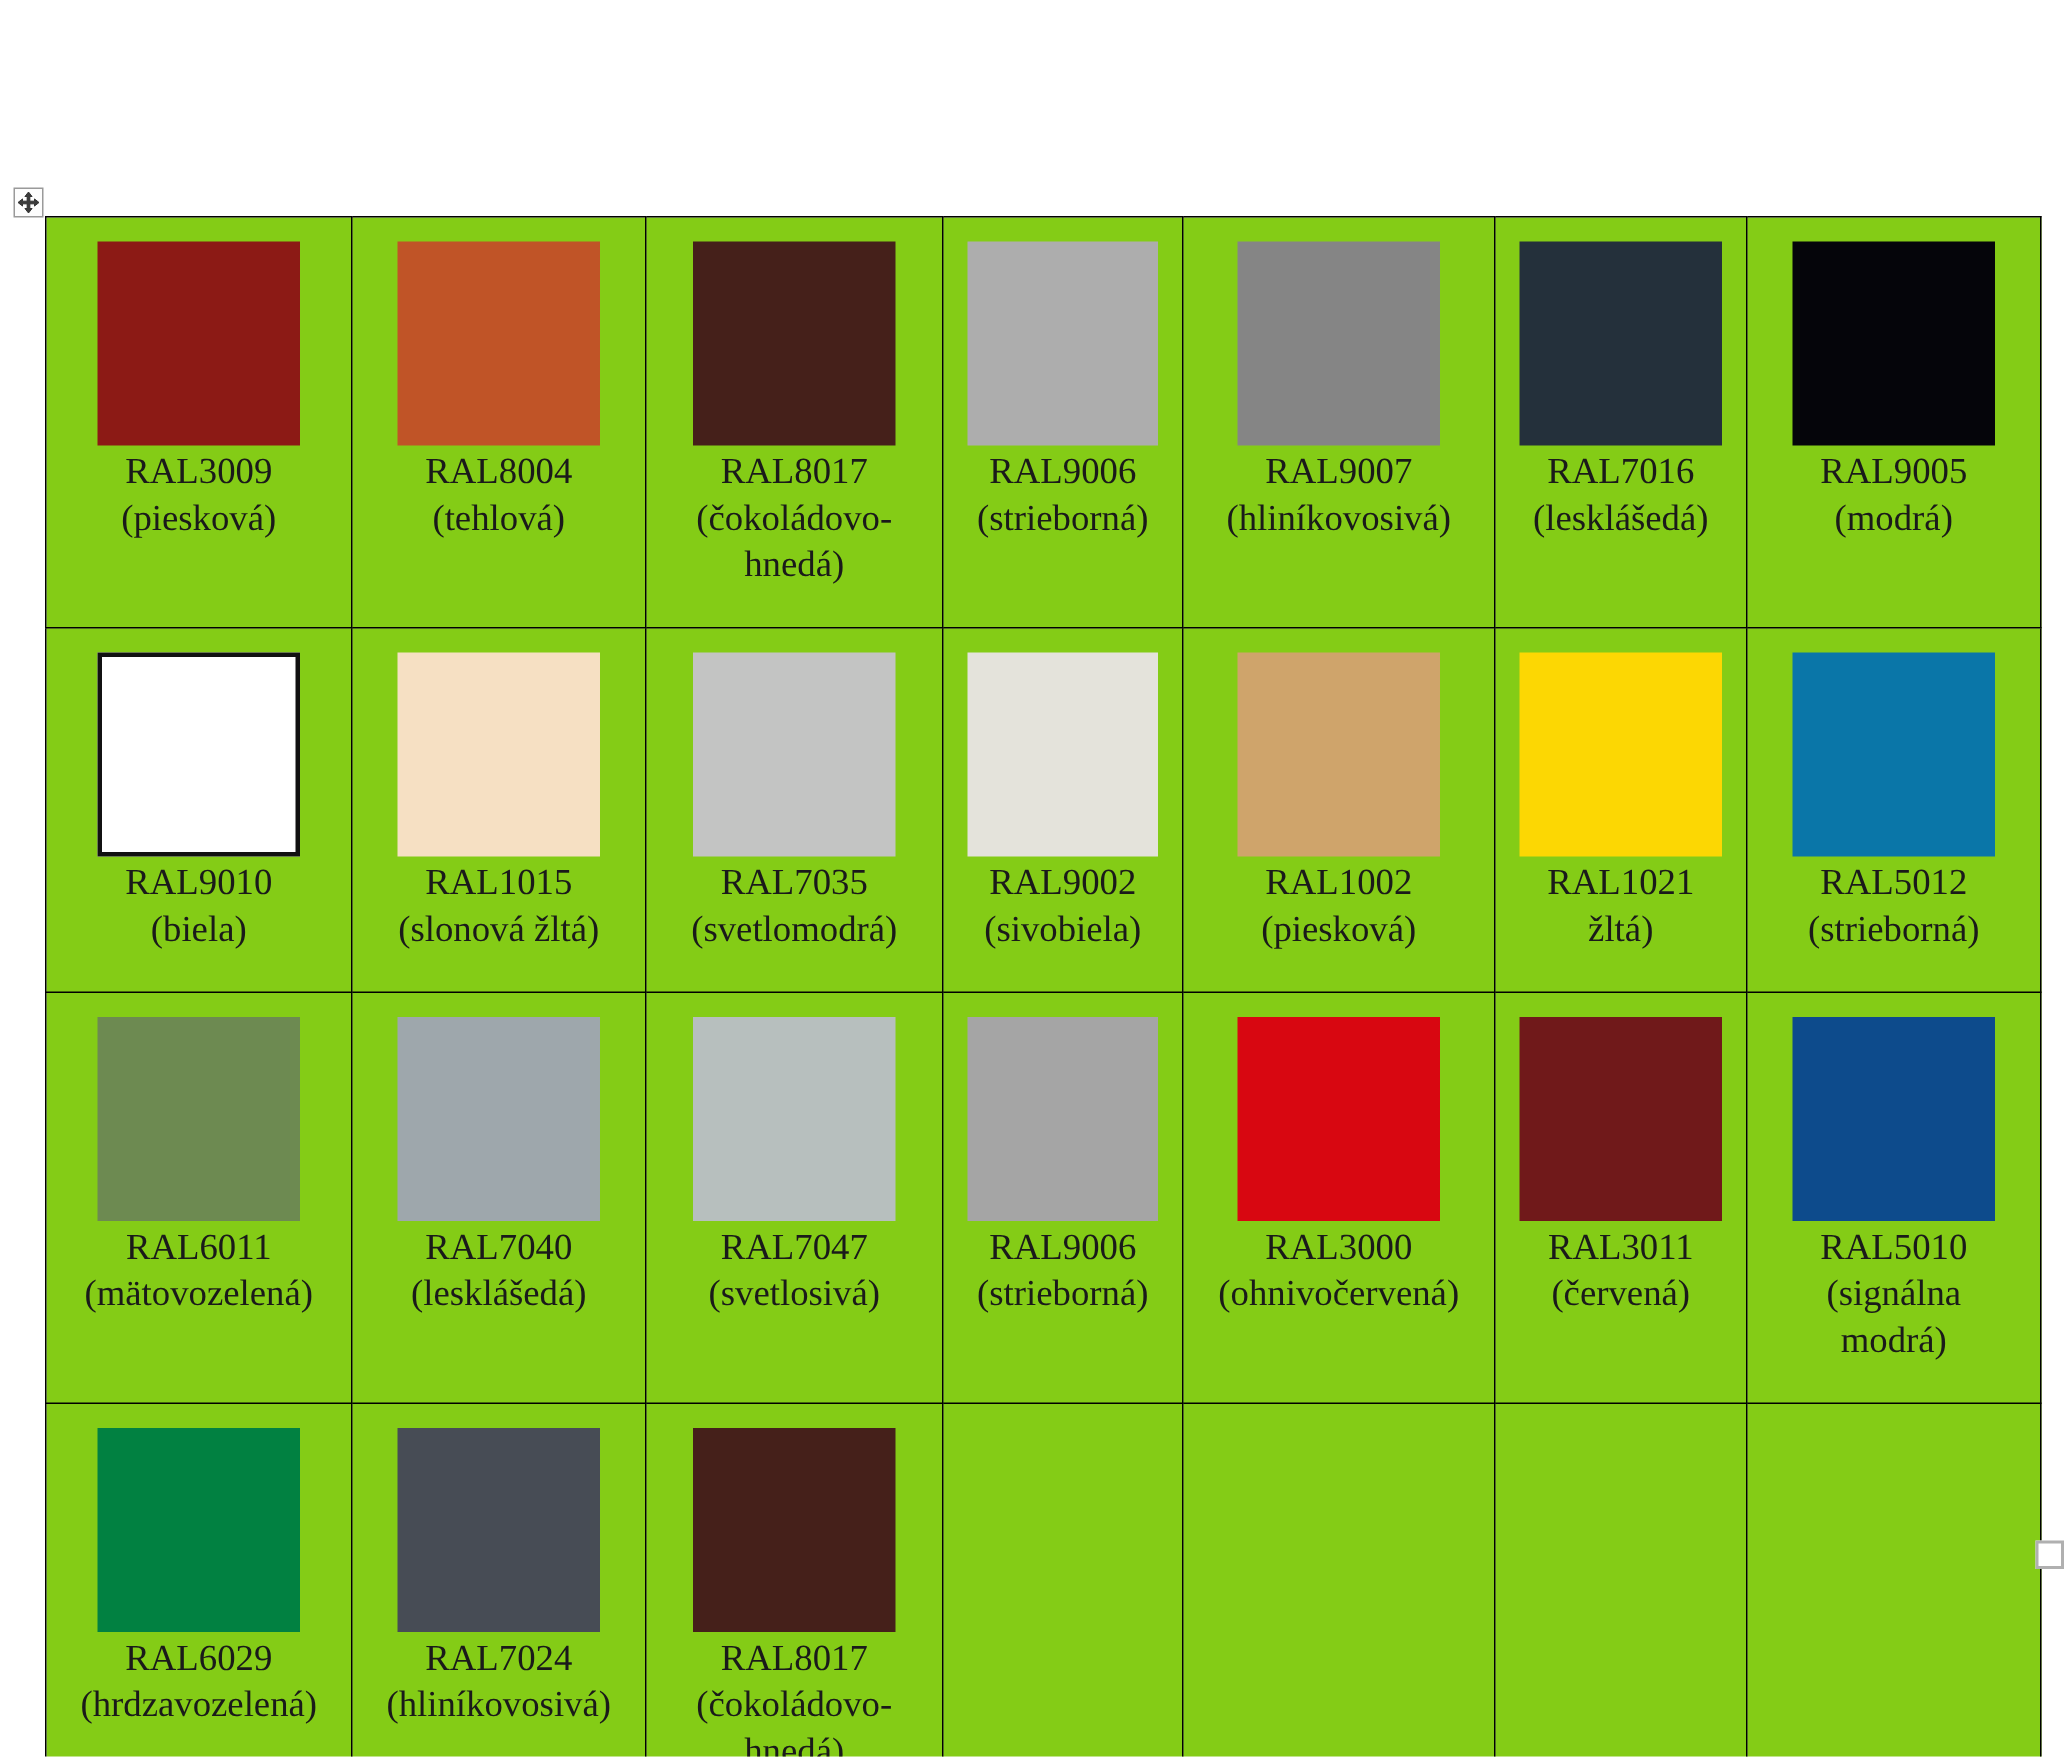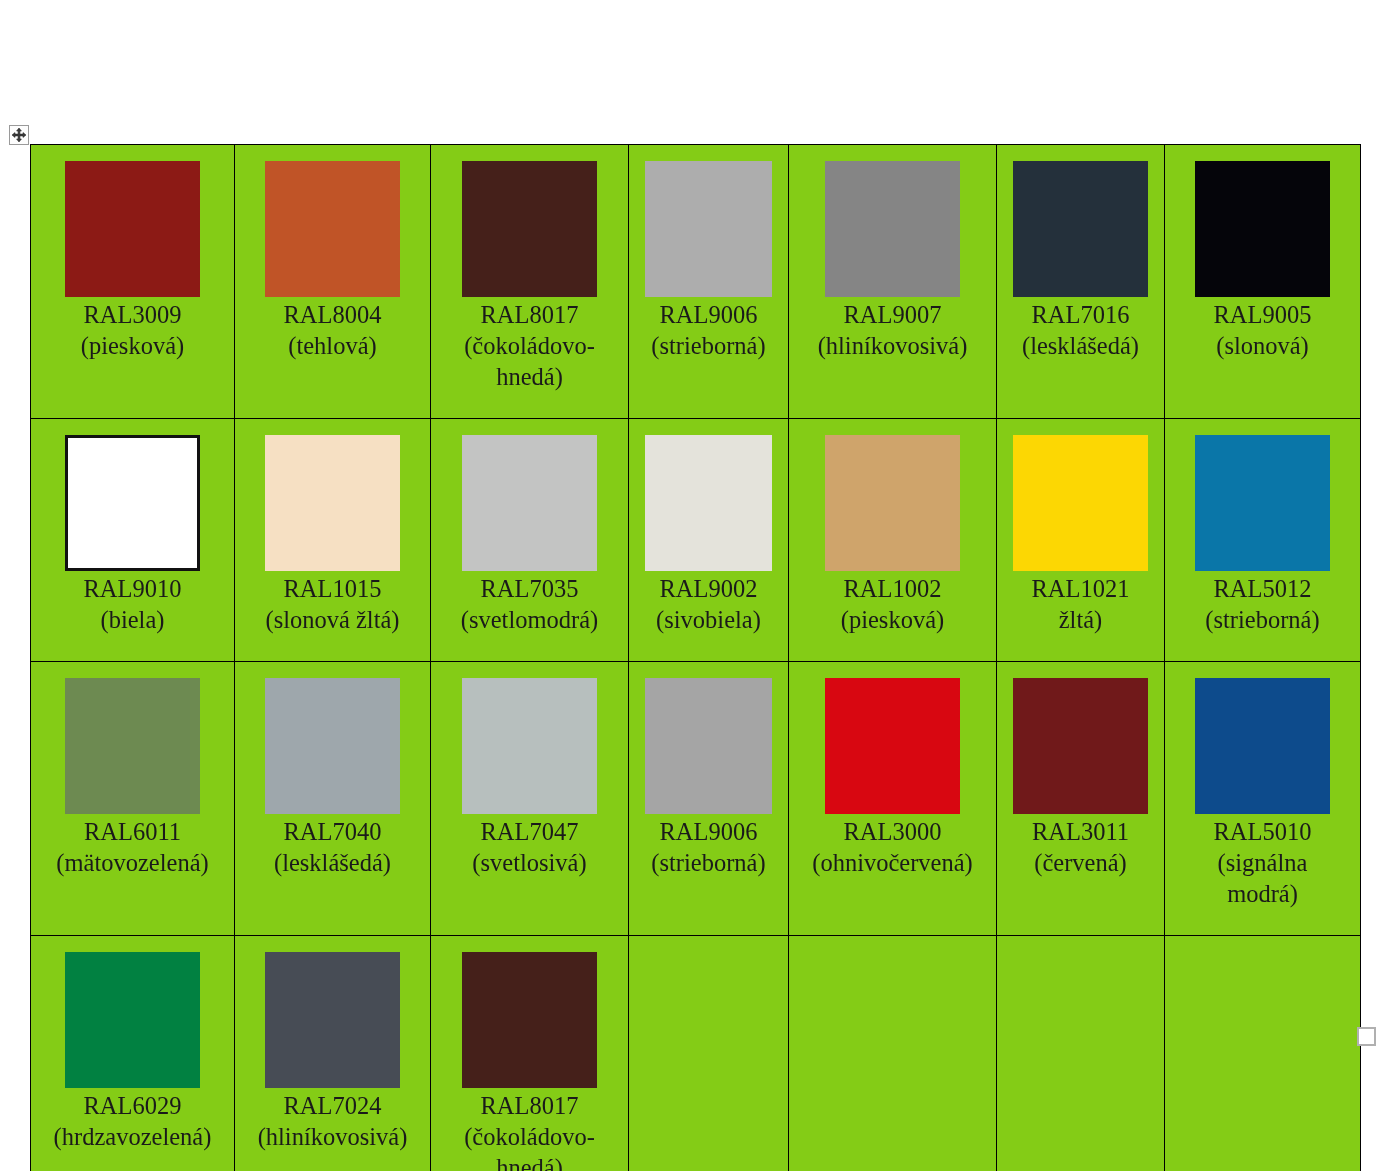--- a/index.html
+++ b/index.html
@@ -176,21 +176,21 @@
             <span class="ral-code">RAL7016</span>
             <span class="ral-name">(lesklášedá)</span>
           </div>
         </td>
         <td class="cell">
           <div class="swatch-wrap">
             <span class="swatch" style="background: rgb(5, 5, 10);"></span>
           </div>
           <div class="caption">
             <span class="ral-code">RAL9005</span>
-            <span class="ral-name">(slonová)</span>
+            <span class="ral-name">(modrá)</span>
           </div>
         </td>
       </tr>
 
       <tr>
         <td class="cell">
           <div class="swatch-wrap">
             <span class="swatch outlined" style="background: rgb(255, 255, 255);"></span>
           </div>
           <div class="caption">

